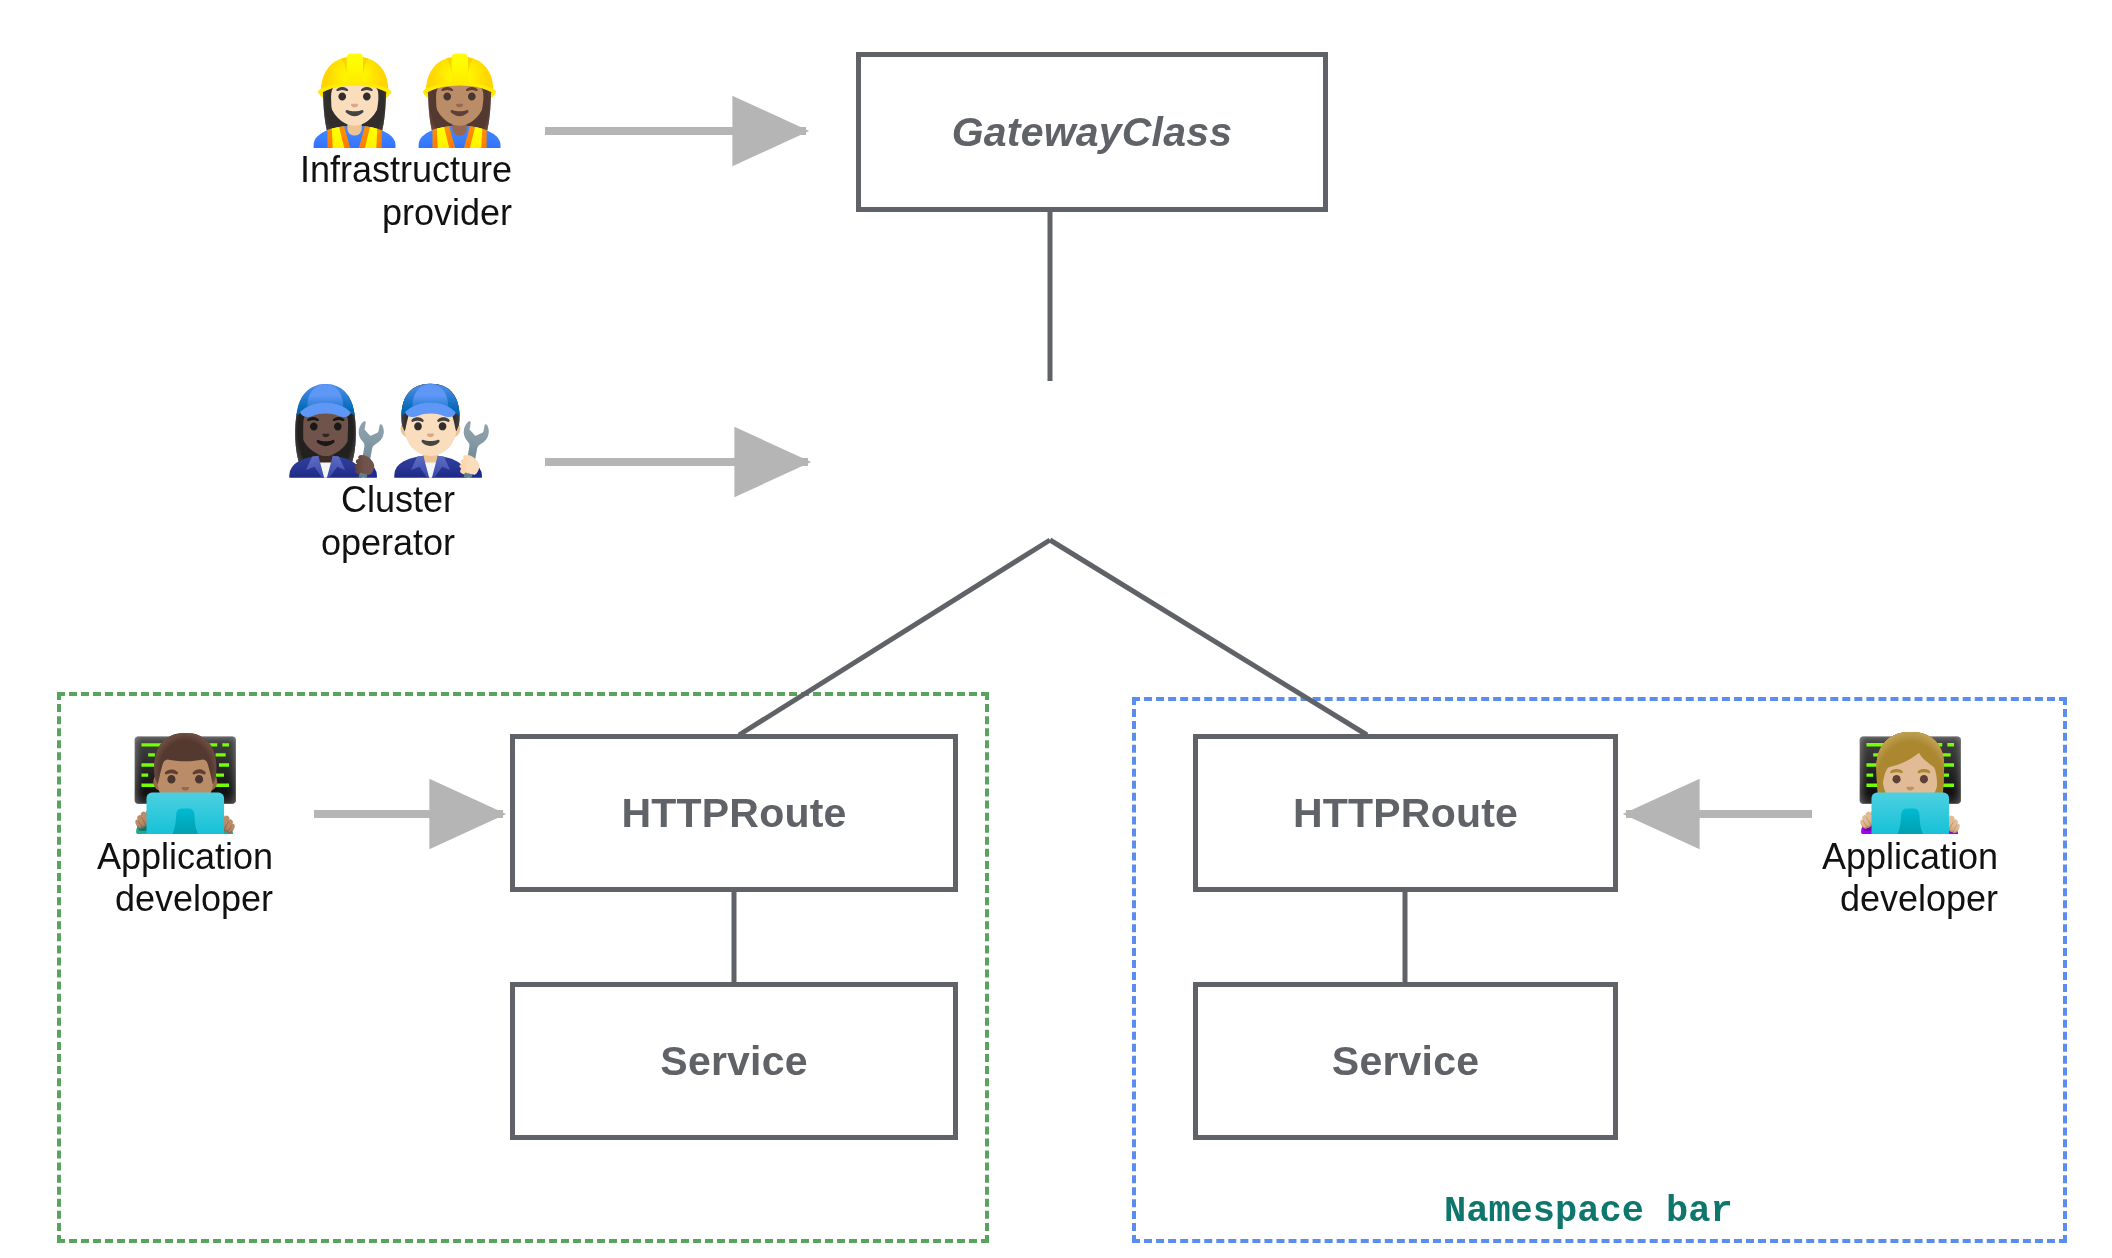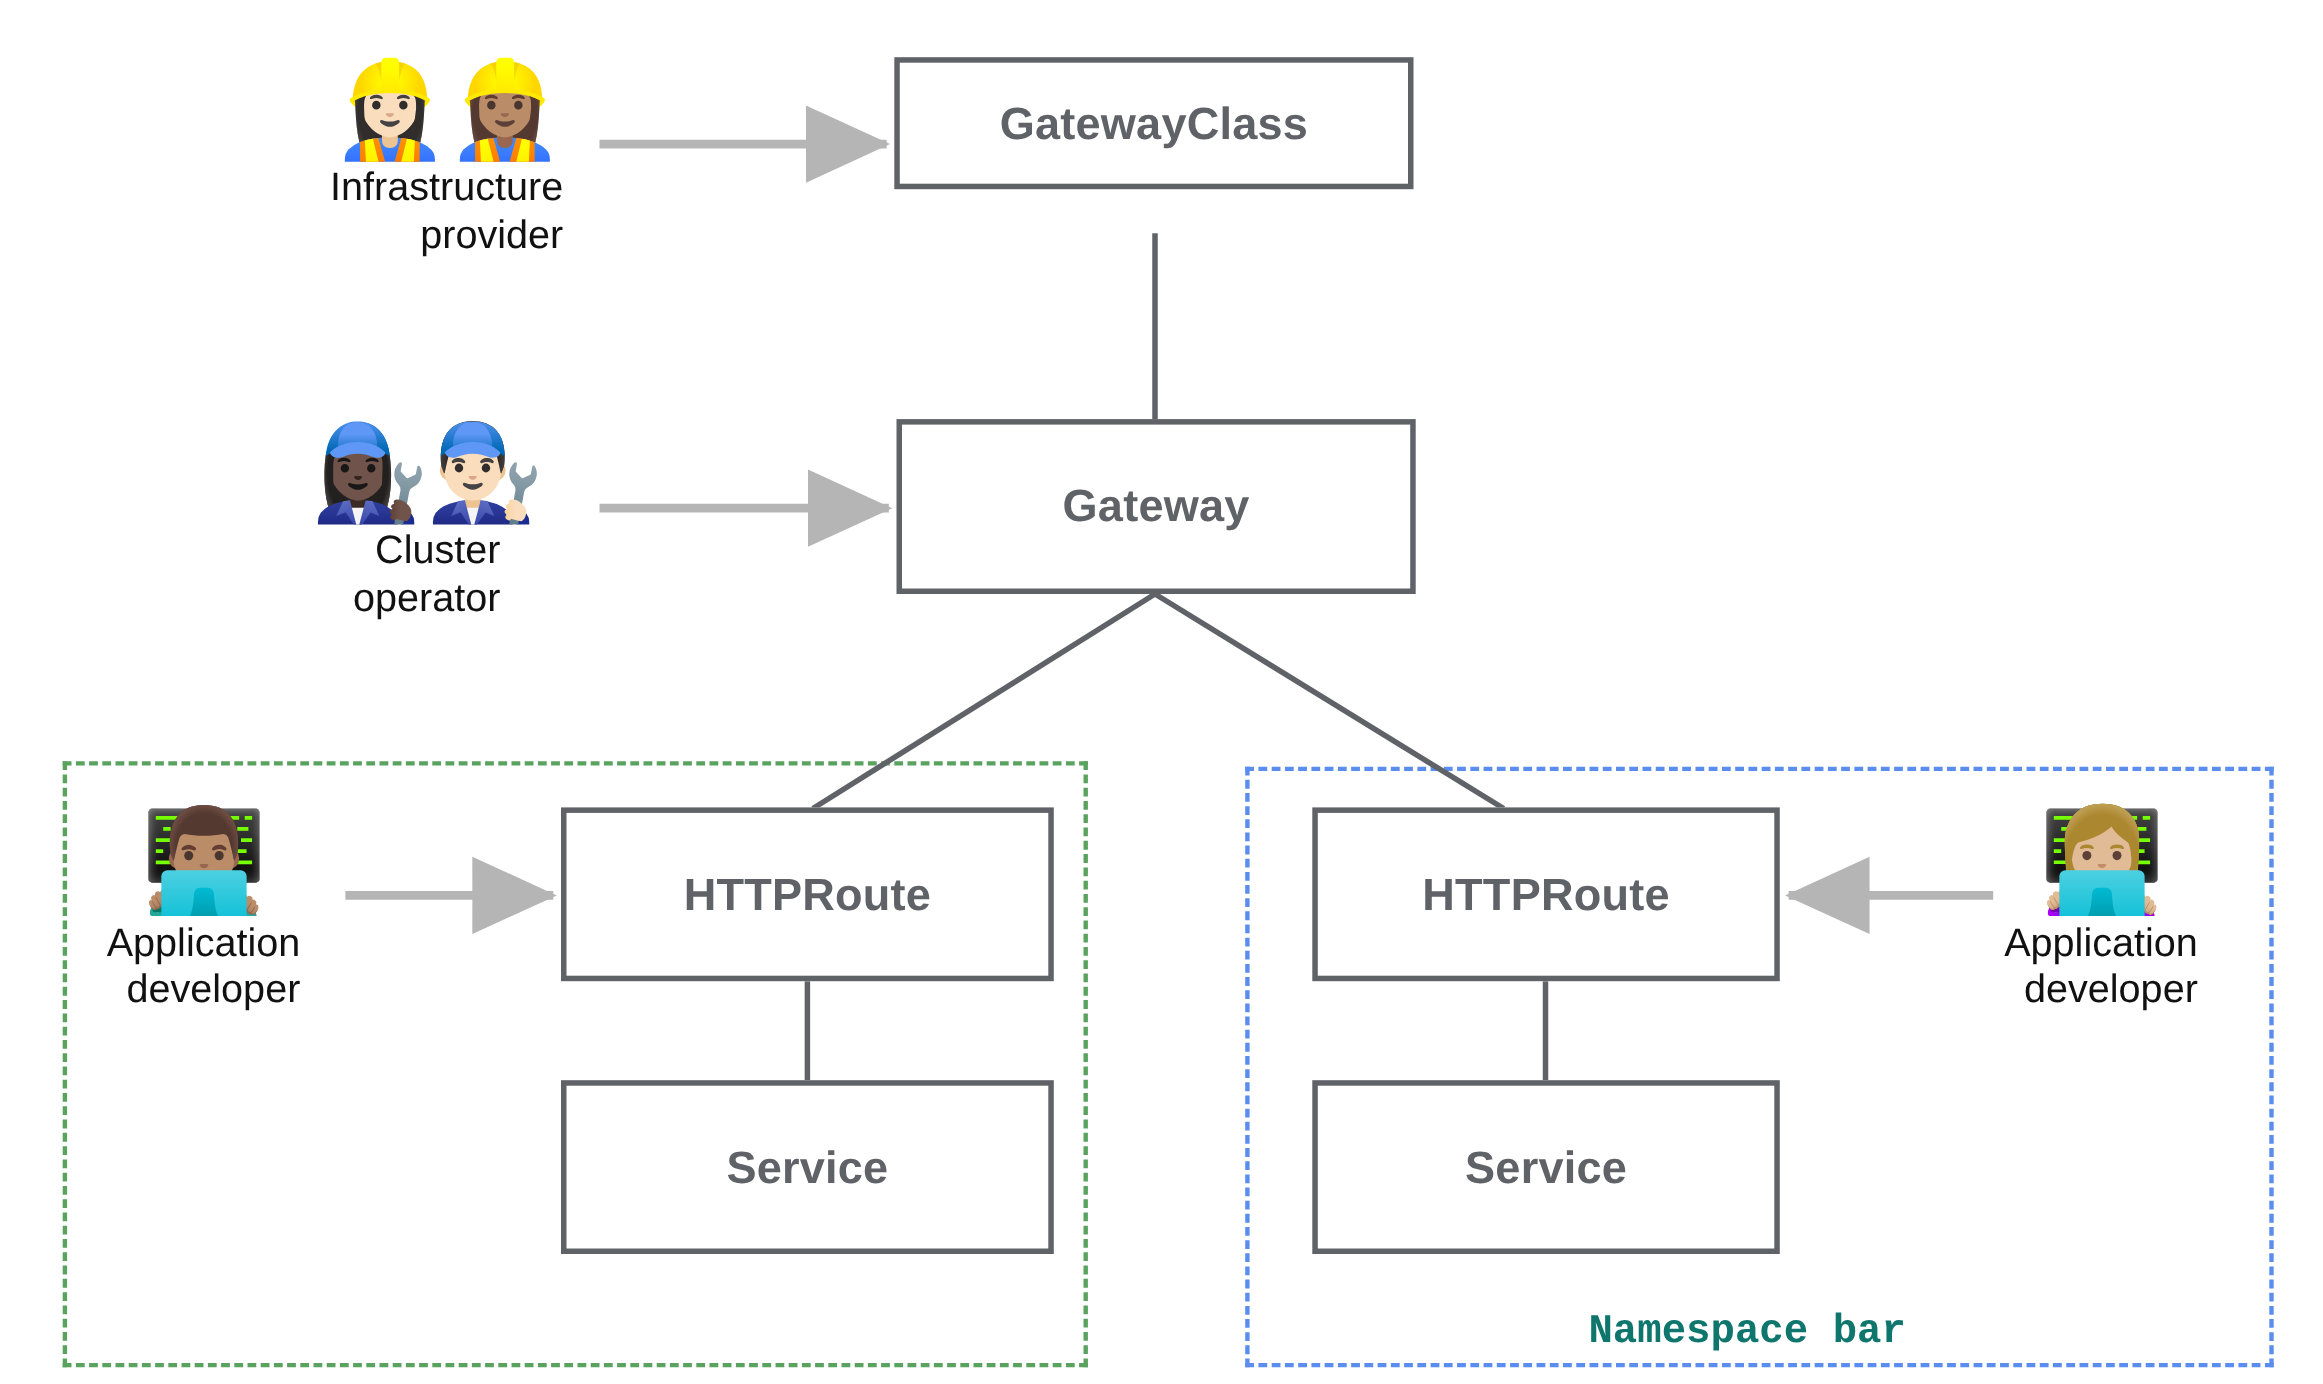--- a/index.html
+++ b/index.html
@@ -120,27 +120,24 @@
 
     <line x1="545" y1="131" x2="806" y2="131" stroke="#b5b5b5" stroke-width="8" marker-end="url(#arrowRight)"></line>
 
     <line x1="545" y1="462" x2="808" y2="462" stroke="#b5b5b5" stroke-width="8" marker-end="url(#arrowRight)"></line>
 
     <line x1="314" y1="814" x2="503" y2="814" stroke="#b5b5b5" stroke-width="8" marker-end="url(#arrowRight)"></line>
 
     <line x1="1812" y1="814" x2="1626" y2="814" stroke="#b5b5b5" stroke-width="8" marker-end="url(#arrowRight)"></line>
   </svg>
 
-  <div class="res-box" style="left:813px; top:52px; width:472px; height:120px;">
+  <div class="res-box" style="left:856px; top:52px; width:472px; height:160px;font-style:italic;">
     <span class="res-label">GatewayClass</span>
   </div>
 
-  <div class="res-box" style="left:815px; top:381px; width:472px; height:159px;">
-    <span class="res-label">Gateway</span>
-  </div>
 
   <div class="res-box" style="left:510px; top:734px; width:448px; height:158px;">
     <span class="res-label">HTTPRoute</span>
   </div>
 
   <div class="res-box" style="left:510px; top:982px; width:448px; height:158px;">
     <span class="res-label">Service</span>
   </div>
 
   <div class="res-box" style="left:1193px; top:734px; width:425px; height:158px;">

